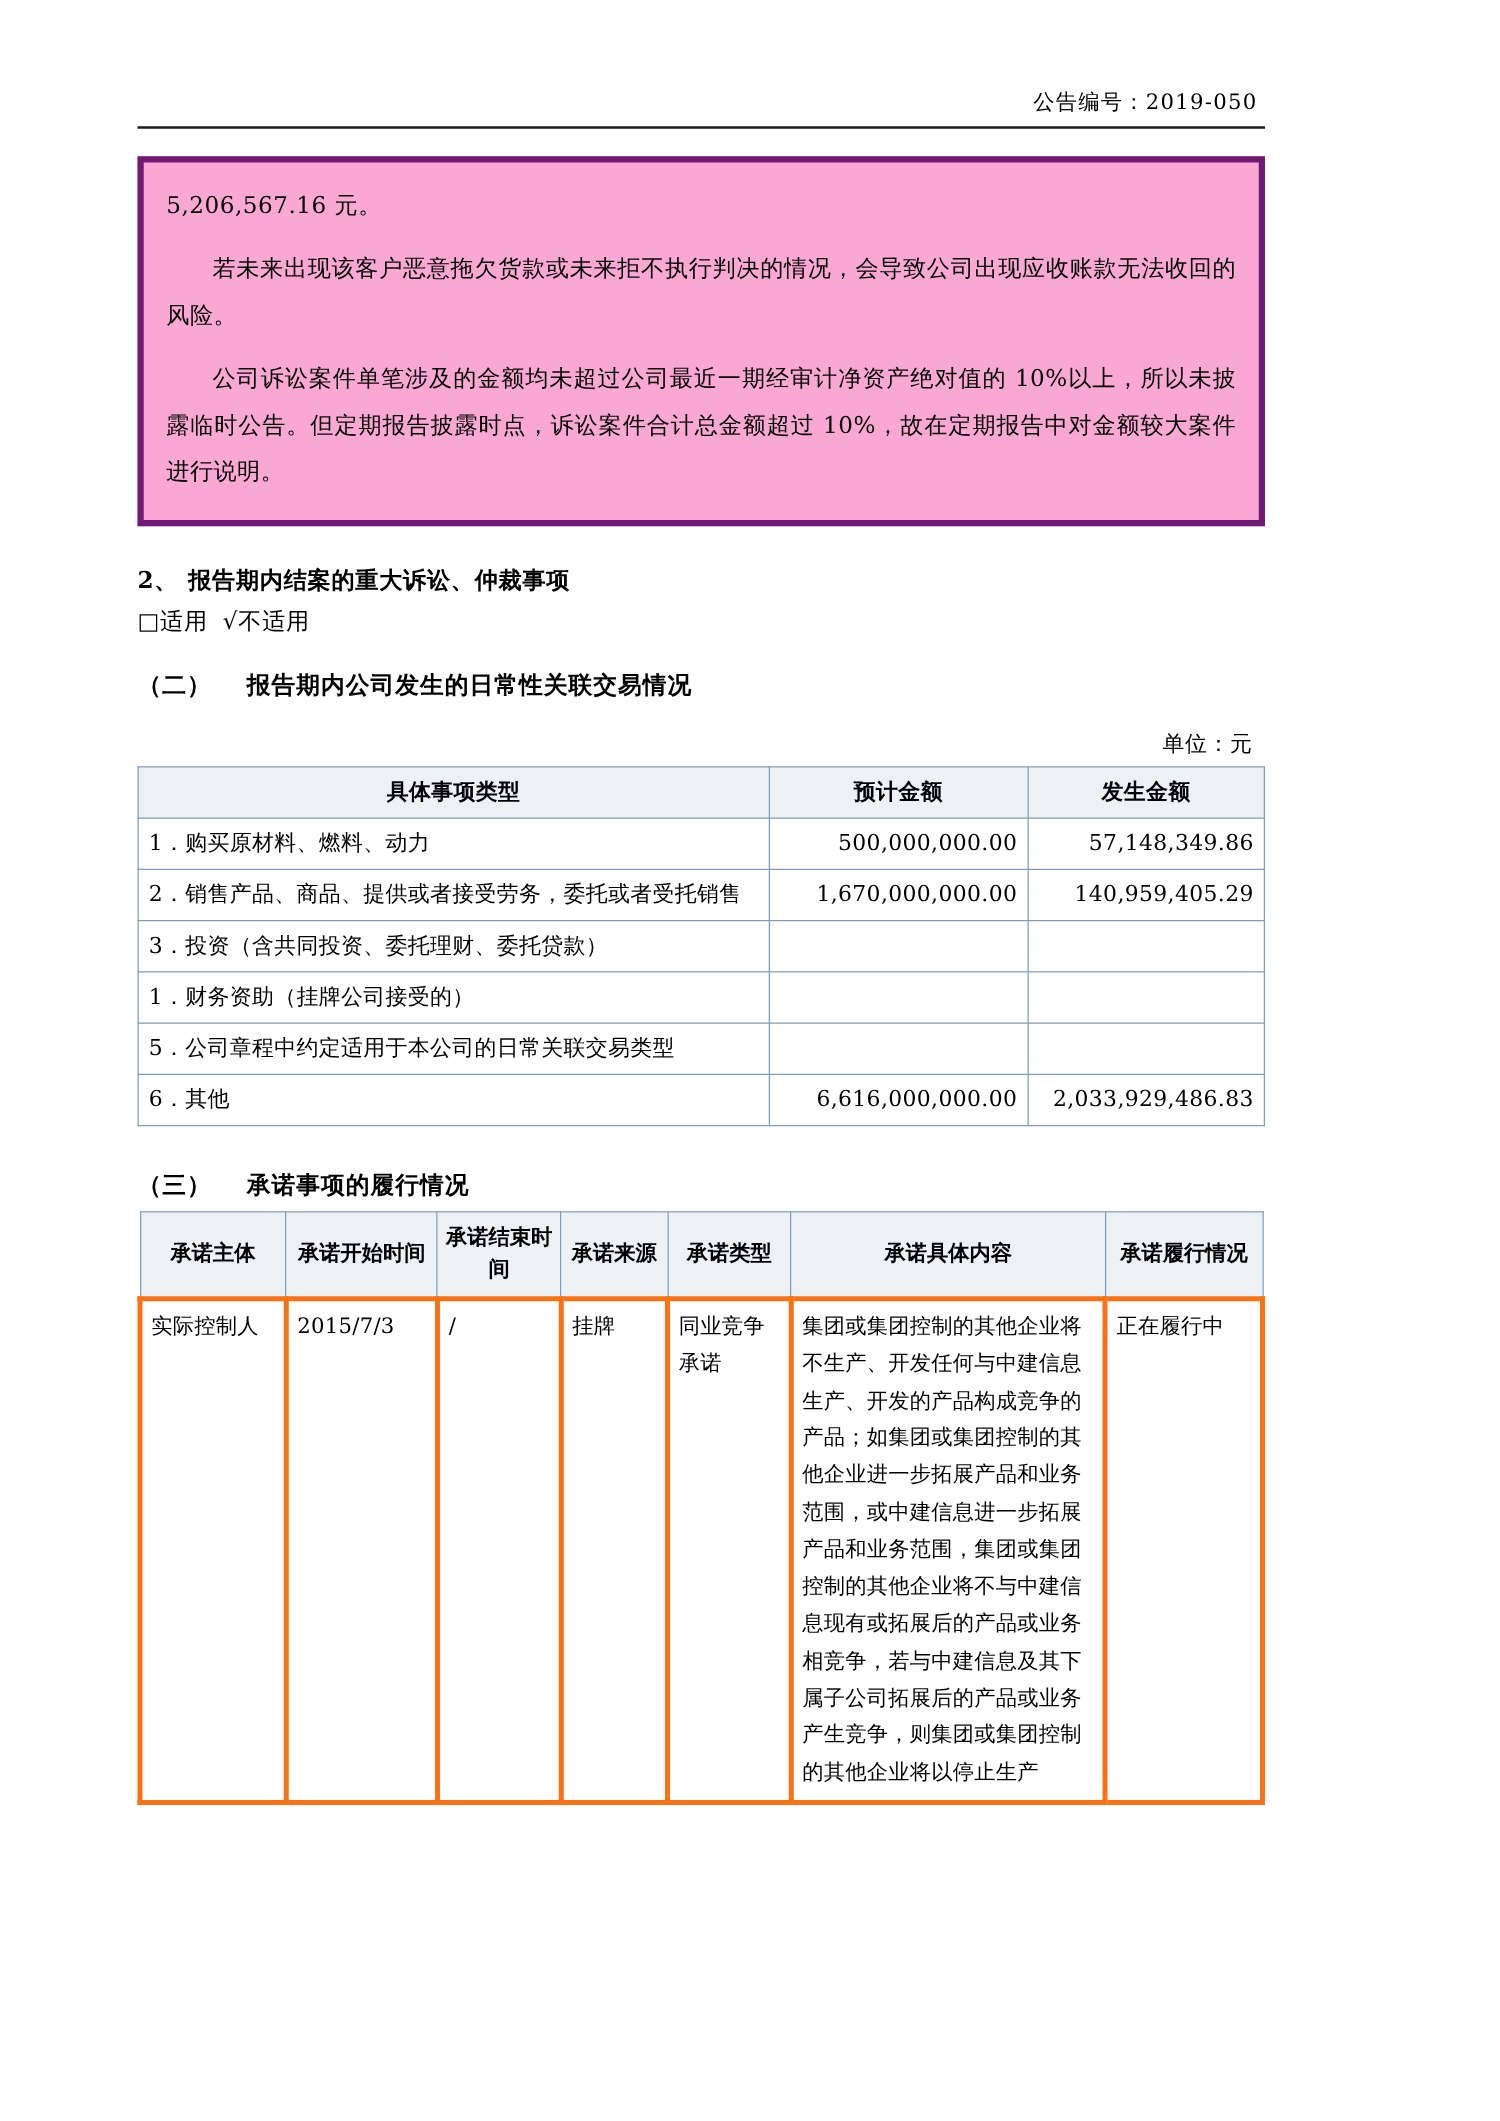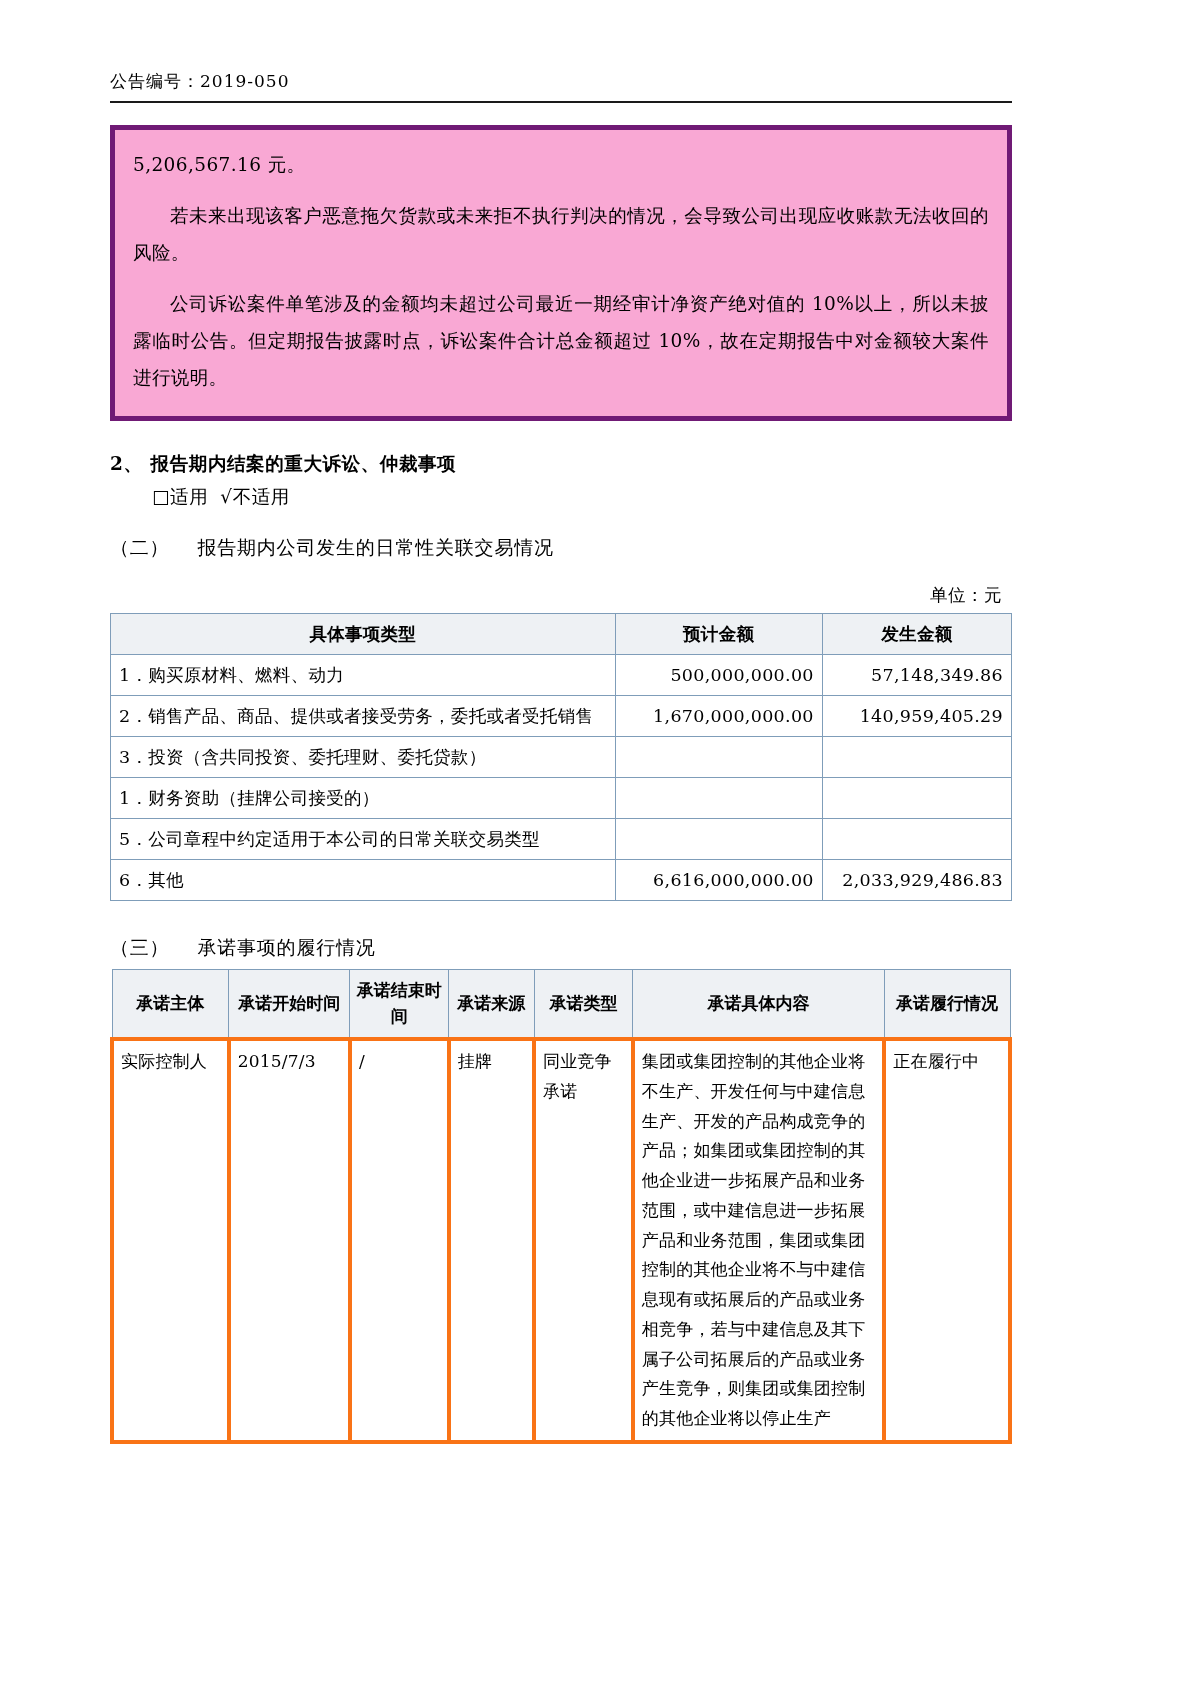--- a/index.html
+++ b/index.html
@@ -17,20 +17,21 @@
     font-family: "DejaVu Serif", "Liberation Serif", serif;
     color: #000000;
   }
   .content {
     position: absolute;
     left: 110px;
     top: 70px;
     width: 900px;
   }
   .header-row {
+    text-align: right;
     font-size: 17px;
     font-family: "DejaVu Serif", "Liberation Serif", serif;
     letter-spacing: 1px;
     padding-right: 4px;
   }
   .header-rule {
     border-top: 2px solid #1a1a1a;
     margin-top: 8px;
     width: 902px;
   }
@@ -56,27 +57,26 @@
     font-size: 18.5px;
     font-weight: bold;
     margin-top: 30px;
     letter-spacing: 0.6px;
   }
   .section-title .num { margin-right: 8px; }
   .checkline {
     font-size: 18.5px;
     margin-top: 8px;
     letter-spacing: 0.6px;
-    margin-left: 42px;
   }
   .checkline .mark { margin-left: 12px; }
 
   .section-title2 {
     font-size: 19px;
-    font-weight: normal;
+    font-weight: bold;
     margin-top: 26px;
     letter-spacing: 0.8px;
   }
   .section-title2 .lbl { margin-right: 28px; }
 
   .unit-line {
     text-align: right;
     font-size: 17.5px;
     margin-top: 22px;
     padding-right: 8px;

